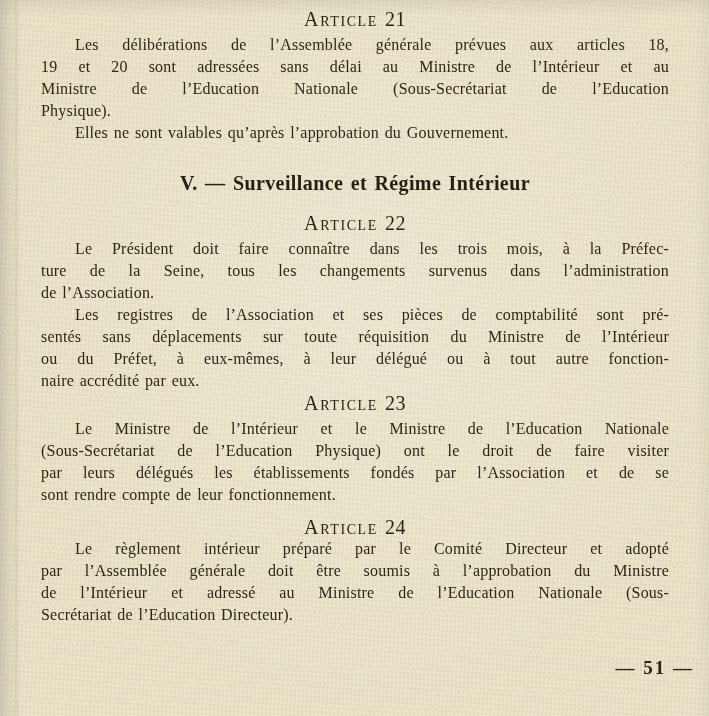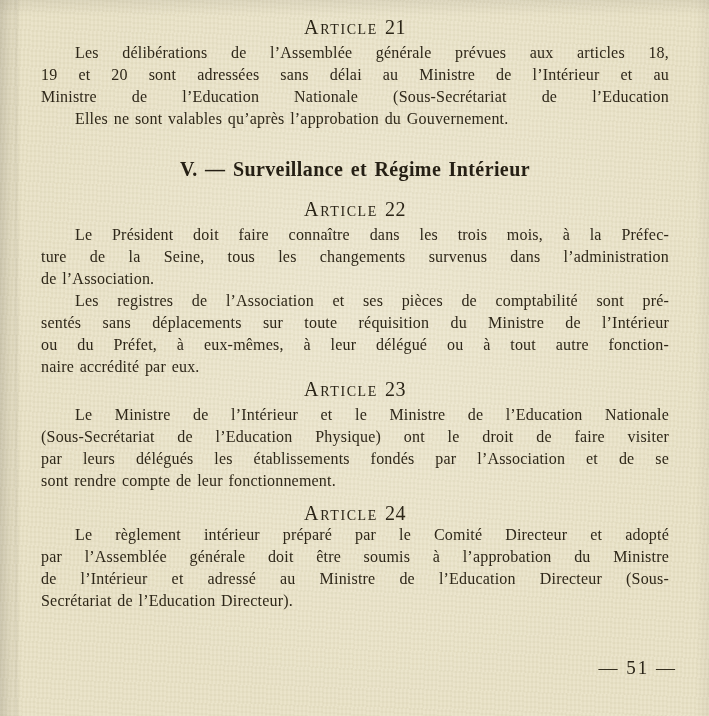--- a/index.html
+++ b/index.html
@@ -41,21 +41,21 @@
     text-align: justify;
     text-align-last: justify;
     white-space: normal;
   }
   .ln.first { text-indent: 34px; }
   .ln.end { text-align-last: left; }
   .art-heading {
     text-align: center;
     font-size: 20px;
     line-height: 22px;
-    margin: 8px 0 4px 0;
+    margin: 0 0 4px 0;
     color: #2a2417;
   }
   .art-heading .sc {
     font-variant: small-caps;
     letter-spacing: 1.6px;
     margin-right: 7px;
   }
   .art-heading .num { letter-spacing: 0.5px; }
   .h-a22 { margin-top: 18px; }
   .h-a23 { margin-top: 0px; }
@@ -67,41 +67,42 @@
     font-weight: bold;
     letter-spacing: 0.4px;
     word-spacing: 2px;
     margin-top: 28px;
     margin-bottom: 10px;
     color: #251f14;
   }
   .page-number {
     position: absolute;
     top: 657px;
-    right: 32px;
+    right: 15px;
     font-size: 19px;
-    font-weight: 400;
+    font-weight: 700;
     letter-spacing: 2px;
     color: #2a2417;
   }
 </style>
 </head>
 <body>
 
 <div class="page">
   <div class="textblock">
 
     <div class="art-heading">
       <span class="sc">Article</span><span class="num">21</span>
     </div>
 
     <div>
       <div class="ln first">Les délibérations de l’Assemblée générale prévues aux articles 18,</div>
       <div class="ln">19 et 20 sont adressées sans délai au Ministre de l’Intérieur et au</div>
       <div class="ln">Ministre de l’Education Nationale (Sous-Secrétariat de l’Education</div>
+      <div class="ln end">Physique).</div>
     </div>
 
     <div>
       <div class="ln first end">Elles ne sont valables qu’après l’approbation du Gouvernement.</div>
     </div>
 
     <div class="section-heading">V. — Surveillance et Régime Intérieur</div>
 
     <div class="art-heading h-a22">
       <span class="sc">Article</span><span class="num">22</span>
@@ -132,20 +133,20 @@
       <div class="ln end">sont rendre compte de leur fonctionnement.</div>
     </div>
 
     <div class="art-heading h-a24">
       <span class="sc">Article</span><span class="num">24</span>
     </div>
 
     <div>
       <div class="ln first">Le règlement intérieur préparé par le Comité Directeur et adopté</div>
       <div class="ln">par l’Assemblée générale doit être soumis à l’approbation du Ministre</div>
-      <div class="ln">de l’Intérieur et adressé au Ministre de l’Education Directeur (Sous-</div>
+      <div class="ln">de l’Intérieur et adressé au Ministre de l’Education Nationale (Sous-</div>
       <div class="ln end">Secrétariat de l’Education Directeur).</div>
     </div>
 
   </div>
 
   <div class="page-number">— 51 —</div>
 </div>
 
 </body></html>

